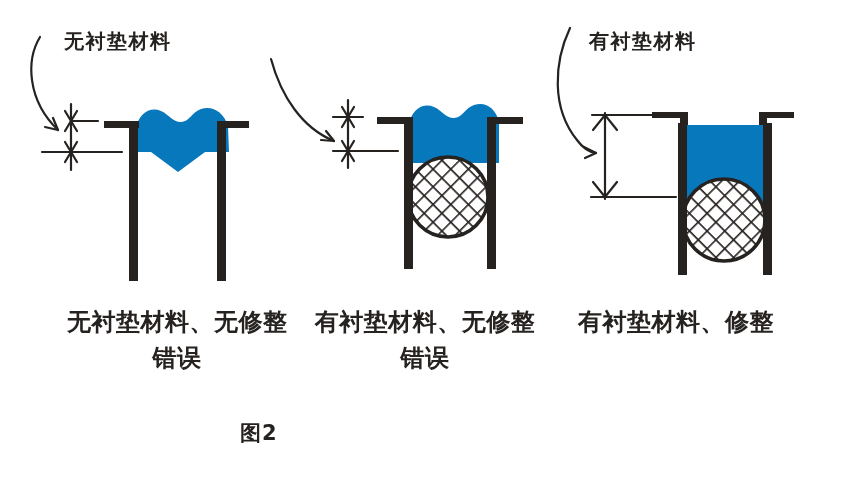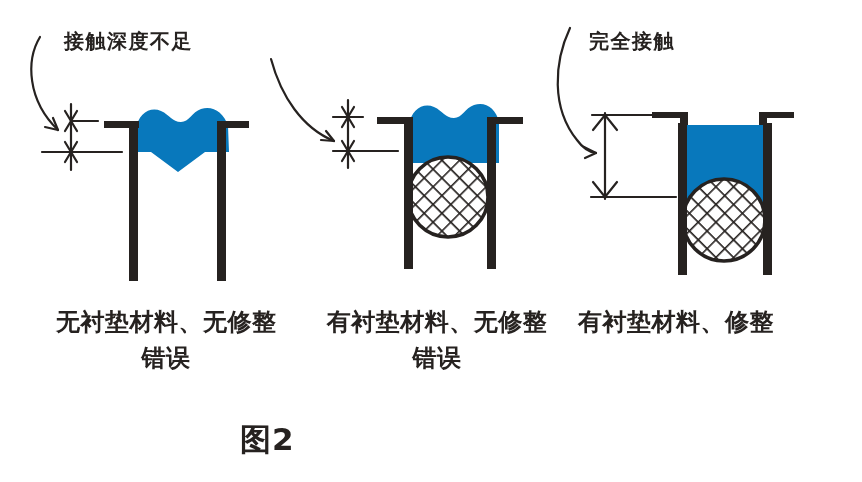--- a/index.html
+++ b/index.html
@@ -19,21 +19,21 @@
   }
   .caption{
     position:absolute;top:304px;
     text-align:center;
     font-size:24px;font-weight:600;letter-spacing:0.5px;
     line-height:36px;white-space:nowrap;
   }
   .figcaption{
     position:absolute;left:240px;top:419px;
     display:flex;gap:53px;align-items:flex-start;
-    font-size:31px;font-weight:600;letter-spacing:1px;
+    font-size:21px;font-weight:600;letter-spacing:1px;
     white-space:nowrap;
   }
   .ink-line{stroke:var(--ink,#262220);stroke-width:2.2;fill:none;stroke-linecap:round;}
   .ink-fill{fill:var(--ink,#262220);}
   .blue-fill{fill:var(--blue,#0878BC);}
   .ring{stroke:var(--ink,#262220);stroke-width:3.6;fill:none;}
 </style>
 </head>
 <body>
 
@@ -108,30 +108,30 @@
         <circle cx="724" cy="220" r="41" fill="url(#crosshatch)"></circle>
         <circle class="ring" cx="724" cy="220" r="41"></circle>
       </g>
       <rect class="ink-fill" x="678" y="123" width="9" height="152"></rect>
       <rect class="ink-fill" x="763" y="123" width="9" height="152"></rect>
       <path class="ink-fill" d="M652,112 H688 V125 H680 V118 H652 Z"></path>
       <path class="ink-fill" d="M759,112 H794 V118 H767 V125 H759 Z"></path>
     </g>
   </svg>
 
-  <div class="callout" style="left:64px;top:30px">接触深度不足</div>
+  <div class="callout" style="left:64px;top:30px">无衬垫材料</div>
 
-  <div class="callout" style="left:589px;top:30px">完全接触</div>
+  <div class="callout" style="left:589px;top:30px">有衬垫材料</div>
 
-  <div class="caption" style="left:56px;width:220px">
+  <div class="caption" style="left:67px;width:220px">
     <div>无衬垫材料、无修整</div>
     <div>错误</div>
   </div>
 
-  <div class="caption" style="left:326px;width:222px">
+  <div class="caption" style="left:314px;width:222px">
     <div>有衬垫材料、无修整</div>
     <div>错误</div>
   </div>
 
   <div class="caption" style="left:566px;width:220px">
     <div>有衬垫材料、修整</div>
   </div>
 
   <div class="figcaption">
     <span>图2</span>

